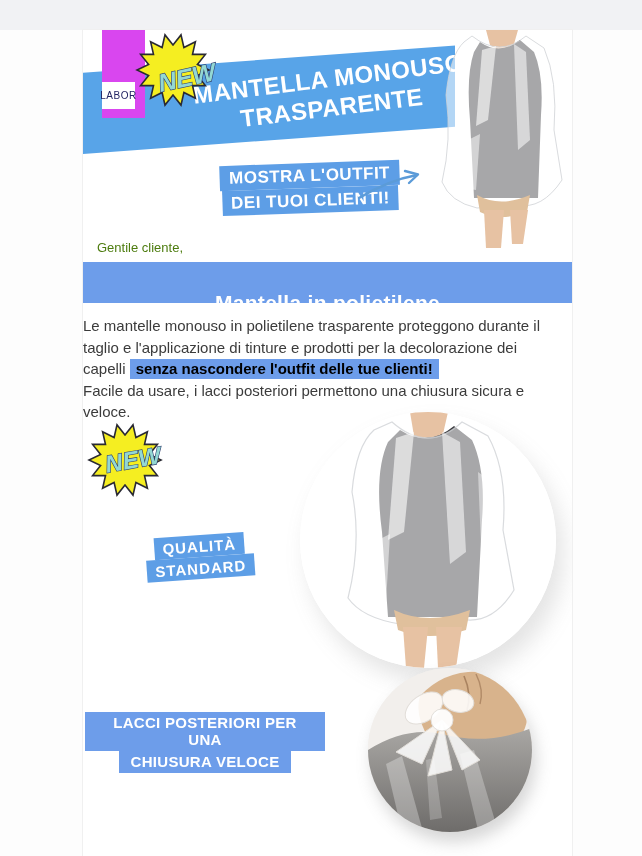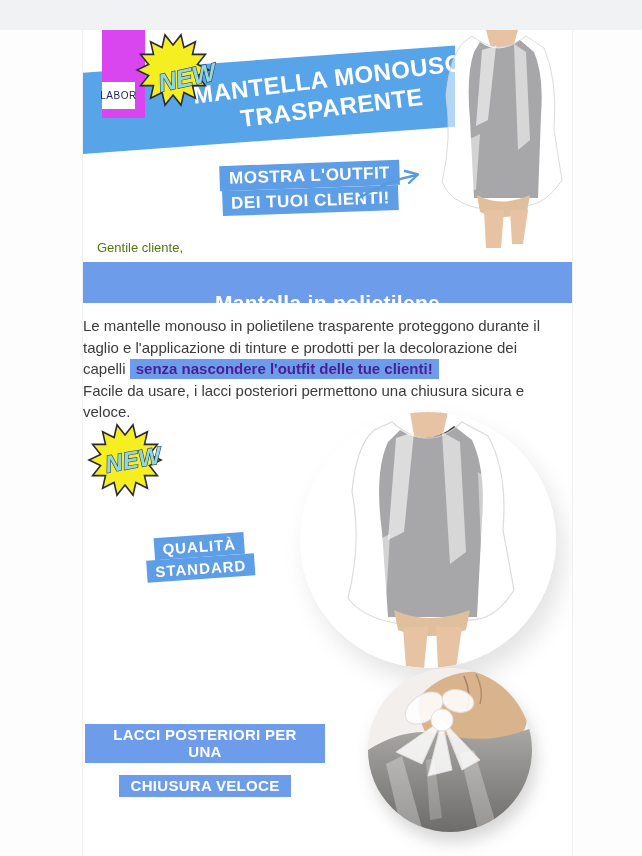--- a/index.html
+++ b/index.html
@@ -42,32 +42,32 @@
   .arrow{position:absolute;left:272px;top:138px;width:72px;height:38px;z-index:2;}
   
   .greeting{position:absolute;left:14px;top:210px;font-size:13px;color:#4d7c0f;}
   
   .banner{position:absolute;left:0;top:232px;width:489px;height:41px;background:#6d9dea;
     display:flex;align-items:center;justify-content:center;}
   .banner-text{color:#ffffff;font-weight:700;font-size:21px;letter-spacing:.3px;margin-top:40px;}
   
   .para{position:absolute;left:0;top:285px;width:489px;
     font-size:15px;line-height:21.5px;color:#3b3b3b;}
-  .para .hl{background:#6d9dea;color:#4c1d95;font-weight:700;padding:1px 6px 2px;}
+  .para .hl{background:#6d9dea;color:#000000;font-weight:700;padding:1px 6px 2px;}
   
   .circle-main{position:absolute;left:217px;top:382px;width:256px;height:256px;border-radius:50%;
     background:#ffffff;overflow:hidden;box-shadow:8px 14px 22px rgba(130,130,130,.22);z-index:2;}
   .circle-main svg{display:block;}
   
   .quality{position:absolute;left:52px;top:505px;width:130px;z-index:3;transform:rotate(-4deg);text-align:center;}
   .quality .line{display:table;margin:0 auto;background:#5d9ee6;color:#fff;font-weight:800;
     font-size:15px;letter-spacing:1px;padding:3px 8px 2px;}
   
   .lacci{position:absolute;left:2px;top:682px;width:240px;text-align:center;z-index:3;}
-  .lacci .line{display:table;margin:12px auto;background:#6d9dea;color:#fff;font-weight:800;
+  .lacci .line{display:table;margin:0 auto;background:#6d9dea;color:#fff;font-weight:800;
     font-size:15px;letter-spacing:.3px;padding:2px 12px 3px;}
   
   .circle-detail{position:absolute;left:285px;top:638px;width:164px;height:164px;border-radius:50%;
     overflow:hidden;box-shadow:4px 10px 16px rgba(120,120,120,.3);z-index:2;background:#f2efec;}
 </style>
 </head>
 <body>
 
 <div class="top-strip"></div>
 

